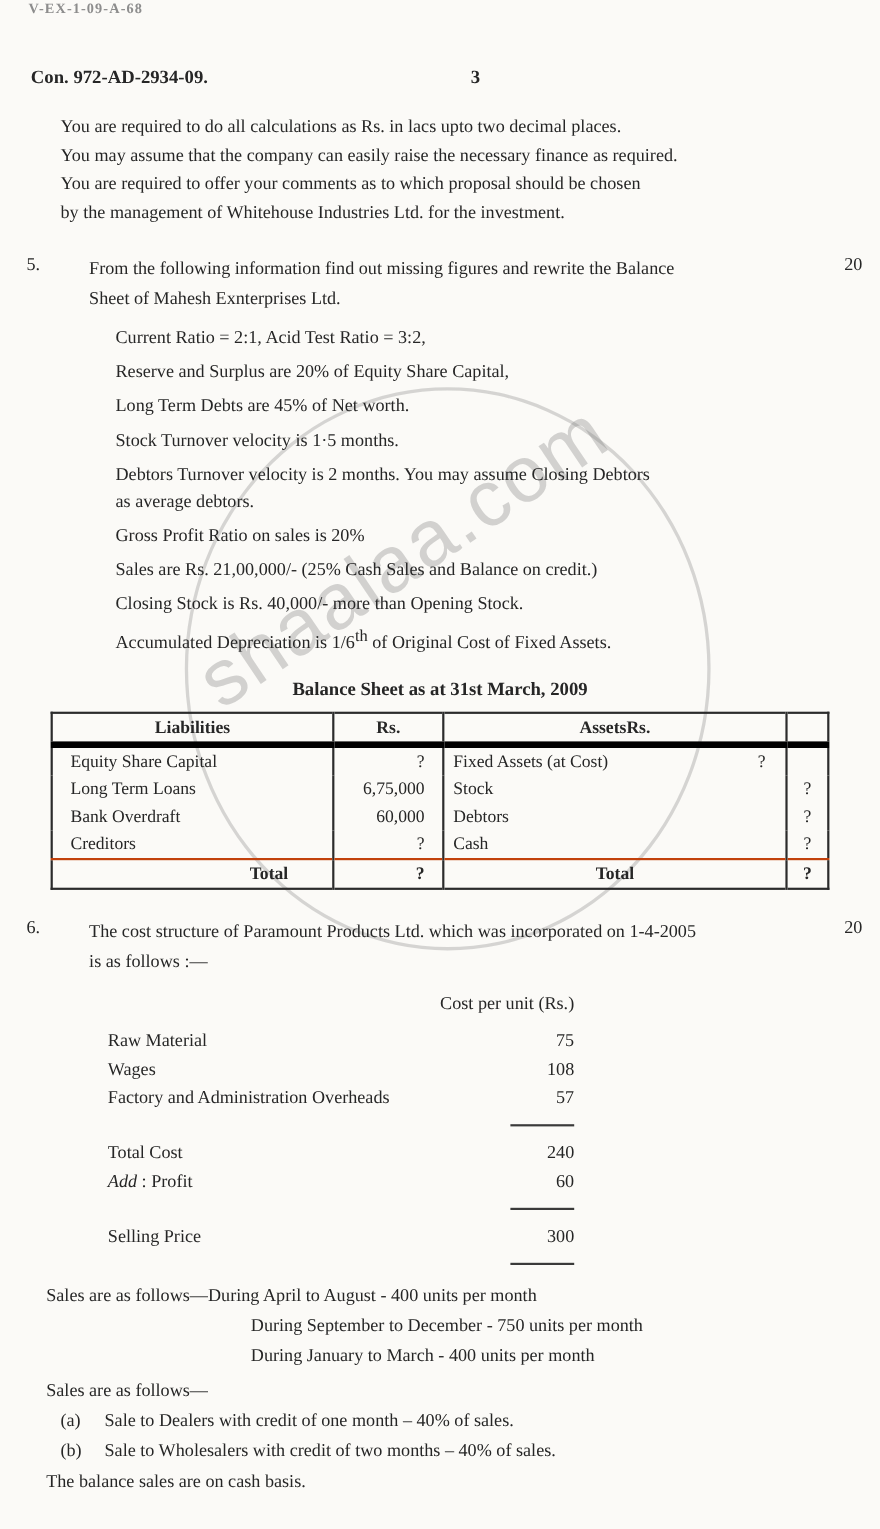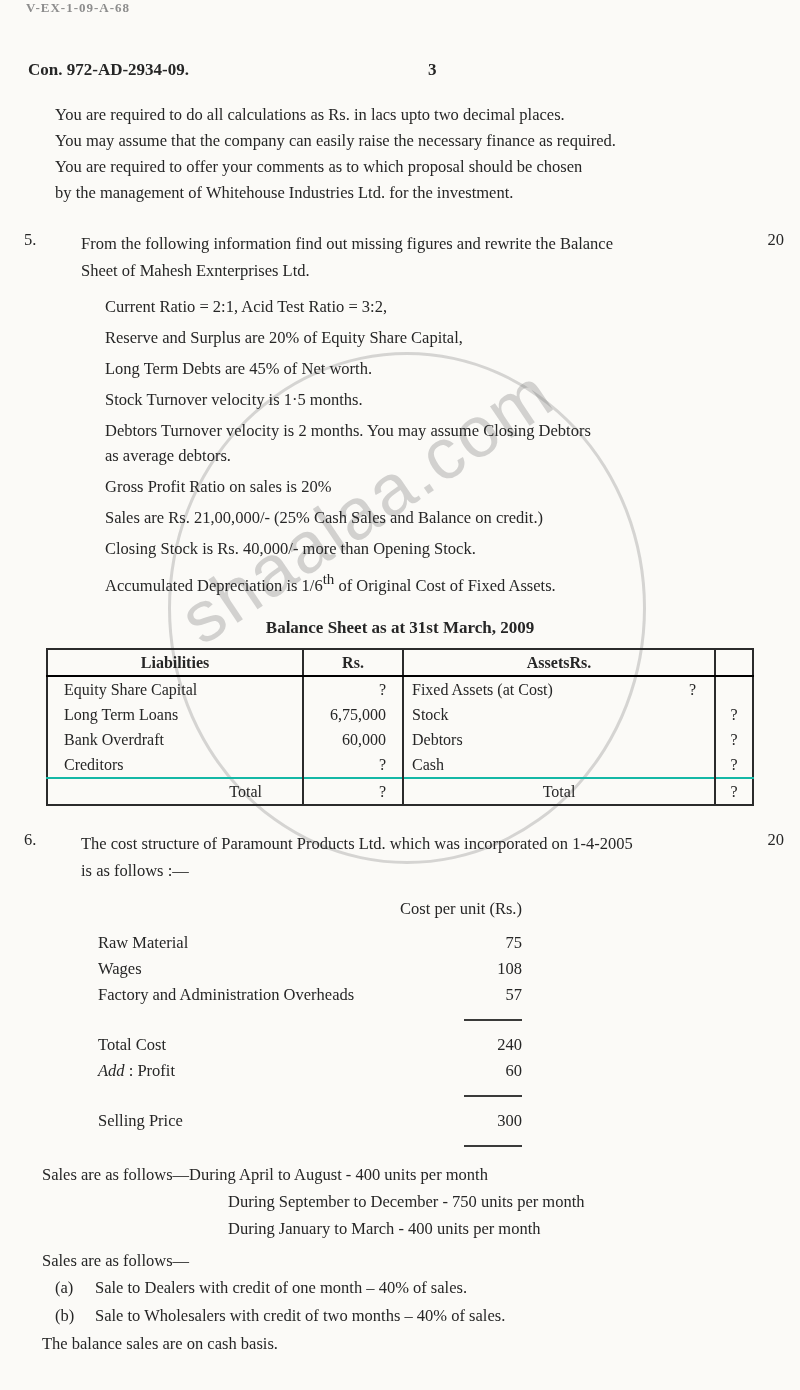--- a/index.html
+++ b/index.html
@@ -52,32 +52,32 @@
   sup { font-size:15px; }
 
   .bs-title { margin-top:18px; text-align:center; font-weight:bold; font-size:17px; line-height:24px; }
 
   .bs-table {
     margin:8px 0 0 46px; width:706px;
     border-collapse:collapse; border:2px solid #2b2b2b;
     font-size:16px; table-layout:fixed;
   }
   .bs-table th, .bs-table td { padding:1px 8px; line-height:23px; font-weight:normal; overflow:hidden; }
-  .bs-table thead th { font-weight:bold; text-align:center; border-bottom:2px solid #000000; }
+  .bs-table thead th { font-weight:bold; text-align:center; border-bottom:6px solid #000000; }
   .bs-table tr > *:nth-child(2),
   .bs-table tr > *:nth-child(3),
   .bs-table tr > *:nth-child(4) { border-left:2px solid #2b2b2b; }
   .bs-table td.liab { padding-left:16px; }
   .bs-table td.amt { text-align:right; padding-right:16px; }
   .bs-table td.asset { padding-left:8px; }
   .bs-table td.amt2 { text-align:center; }
   .inner-amt { float:right; padding-right:10px; }
   .inner-amt.underline { border-bottom:2px solid #2b2b2b; padding:0 6px; margin-right:4px; }
   .em { font-style:italic; }
-  .total-row > td { border-top:2px solid #14b8a6; font-weight:normal;border-radius:11px; }
+  .total-row > td { border-top:2px solid #c2410c; font-weight:bold;border-radius:11px; }
   .total-row .t-left { text-align:right; padding-right:40px; }
   .total-row .t-right { text-align:center; }
 
   .cost-block { margin:12px 0 0 98px; width:424px; font-size:16.5px; }
   .cost-header { text-align:right; font-weight:normal; line-height:26px; margin-bottom:8px; }
   .cost-row { display:flex; justify-content:space-between; line-height:26px; }
   .cost-row .val { width:64px; text-align:right; }
   .cost-rule { width:58px; border-top:2px solid #3a3a3a; margin:11px 0 11px auto; }
 
   .sales { margin-top:14px; font-size:16.5px; }

